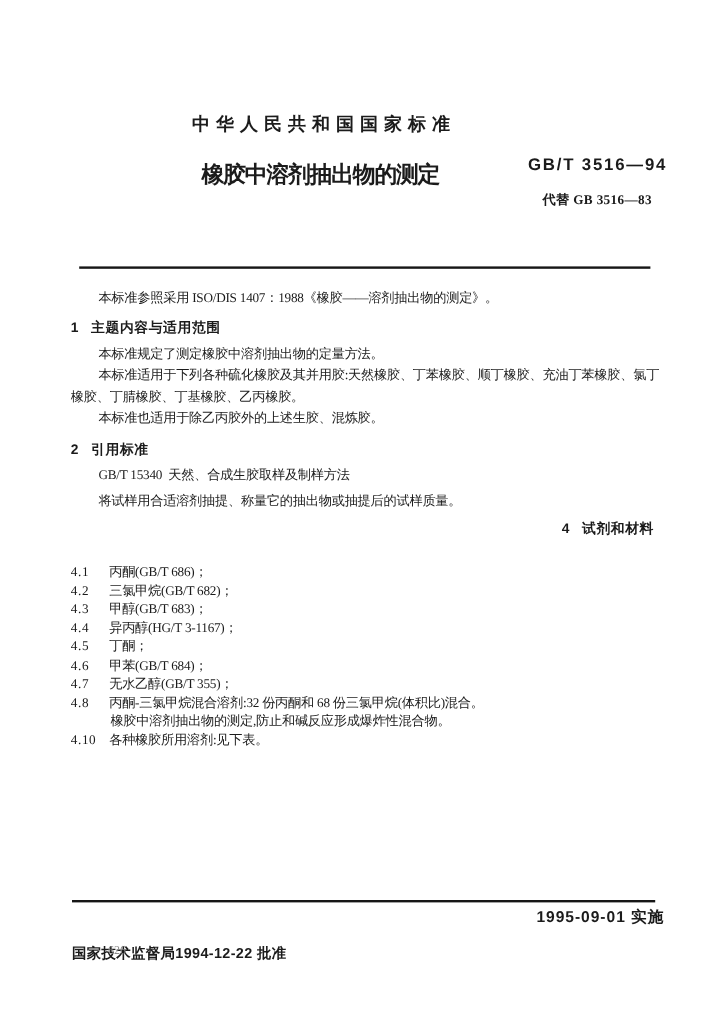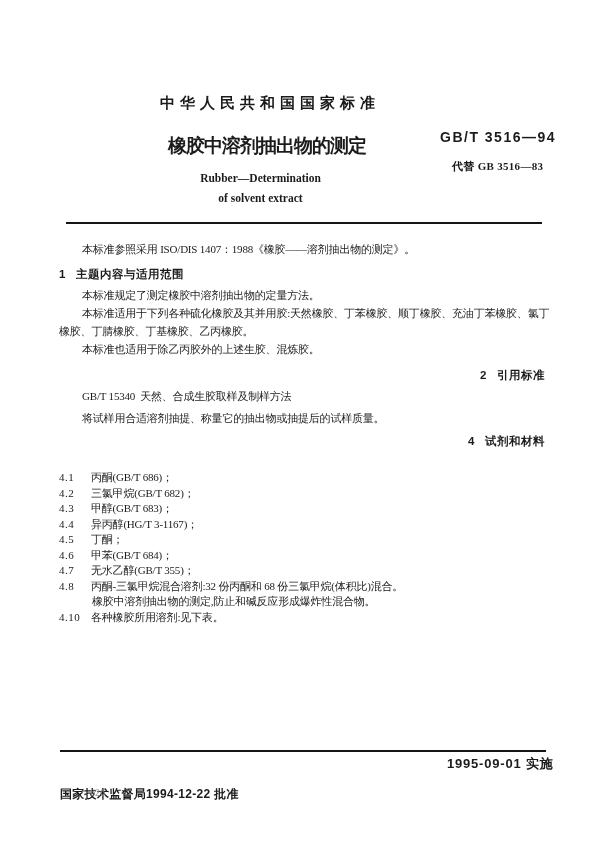--- a/index.html
+++ b/index.html
@@ -44,21 +44,21 @@
   }
   .line { line-height:18px; white-space:pre; }
   .indent { padding-left:23px; }
   .sec-heading {
     font-family:"Liberation Sans","DejaVu Sans",sans-serif;
     font-weight:bold; font-size:11.5px; line-height:18px; letter-spacing:0.5px;
     white-space:pre;
   }
   .sec-num { display:inline-block; margin-right:10px; }
   .mt3 { margin-top:3px; } .mt4 { margin-top:4px; } .mt5 { margin-top:5px;text-align:right; }
-  .mt7 { margin-top:7px; } .mt8 { margin-top:8px;text-align:right; }
+  .mt7 { margin-top:7px; } .mt8 { margin-top:8px; }
 
   .items { margin-top:20px; }
   .item { line-height:15.5px; white-space:pre; }
   .item-num { display:inline-block; min-width:22px; margin-right:10px; letter-spacing:0.5px; }
   .item-note { line-height:15.5px; margin-left:33px; white-space:pre; }
 
   
   .ftr-rule { position:absolute; top:750px; left:60px; width:486px; height:2px; background:#161616; }
   .ftr-approval {
     position:absolute; top:757px; left:60px;
@@ -74,24 +74,20 @@
 </style>
 </head>
 <body>
 
 <div class="page">
 
   <div class="hdr-national">中华人民共和国国家标准</div>
   <div class="hdr-title">橡胶中溶剂抽出物的测定</div>
   <div class="hdr-std">GB/T 3516—94</div>
   <div class="hdr-replaces">代替 GB 3516—83</div>
-  <div class="hdr-en">
-    <div>Rubber—Determination</div>
-    <div>of solvent extract</div>
-  </div>
   <div class="hdr-rule"></div>
 
   <div class="doc-body">
 
     <div class="line indent">本标准参照采用 ISO/DIS 1407：1988《橡胶——溶剂抽出物的测定》。</div>
 
     <div class="sec-heading mt7"><span class="sec-num">1</span><span>主题内容与适用范围</span></div>
     <div class="line indent mt3">本标准规定了测定橡胶中溶剂抽出物的定量方法。</div>
     <div class="line indent">本标准适用于下列各种硫化橡胶及其并用胶:天然橡胶、丁苯橡胶、顺丁橡胶、充油丁苯橡胶、氯丁</div>
     <div class="line">橡胶、丁腈橡胶、丁基橡胶、乙丙橡胶。</div>

